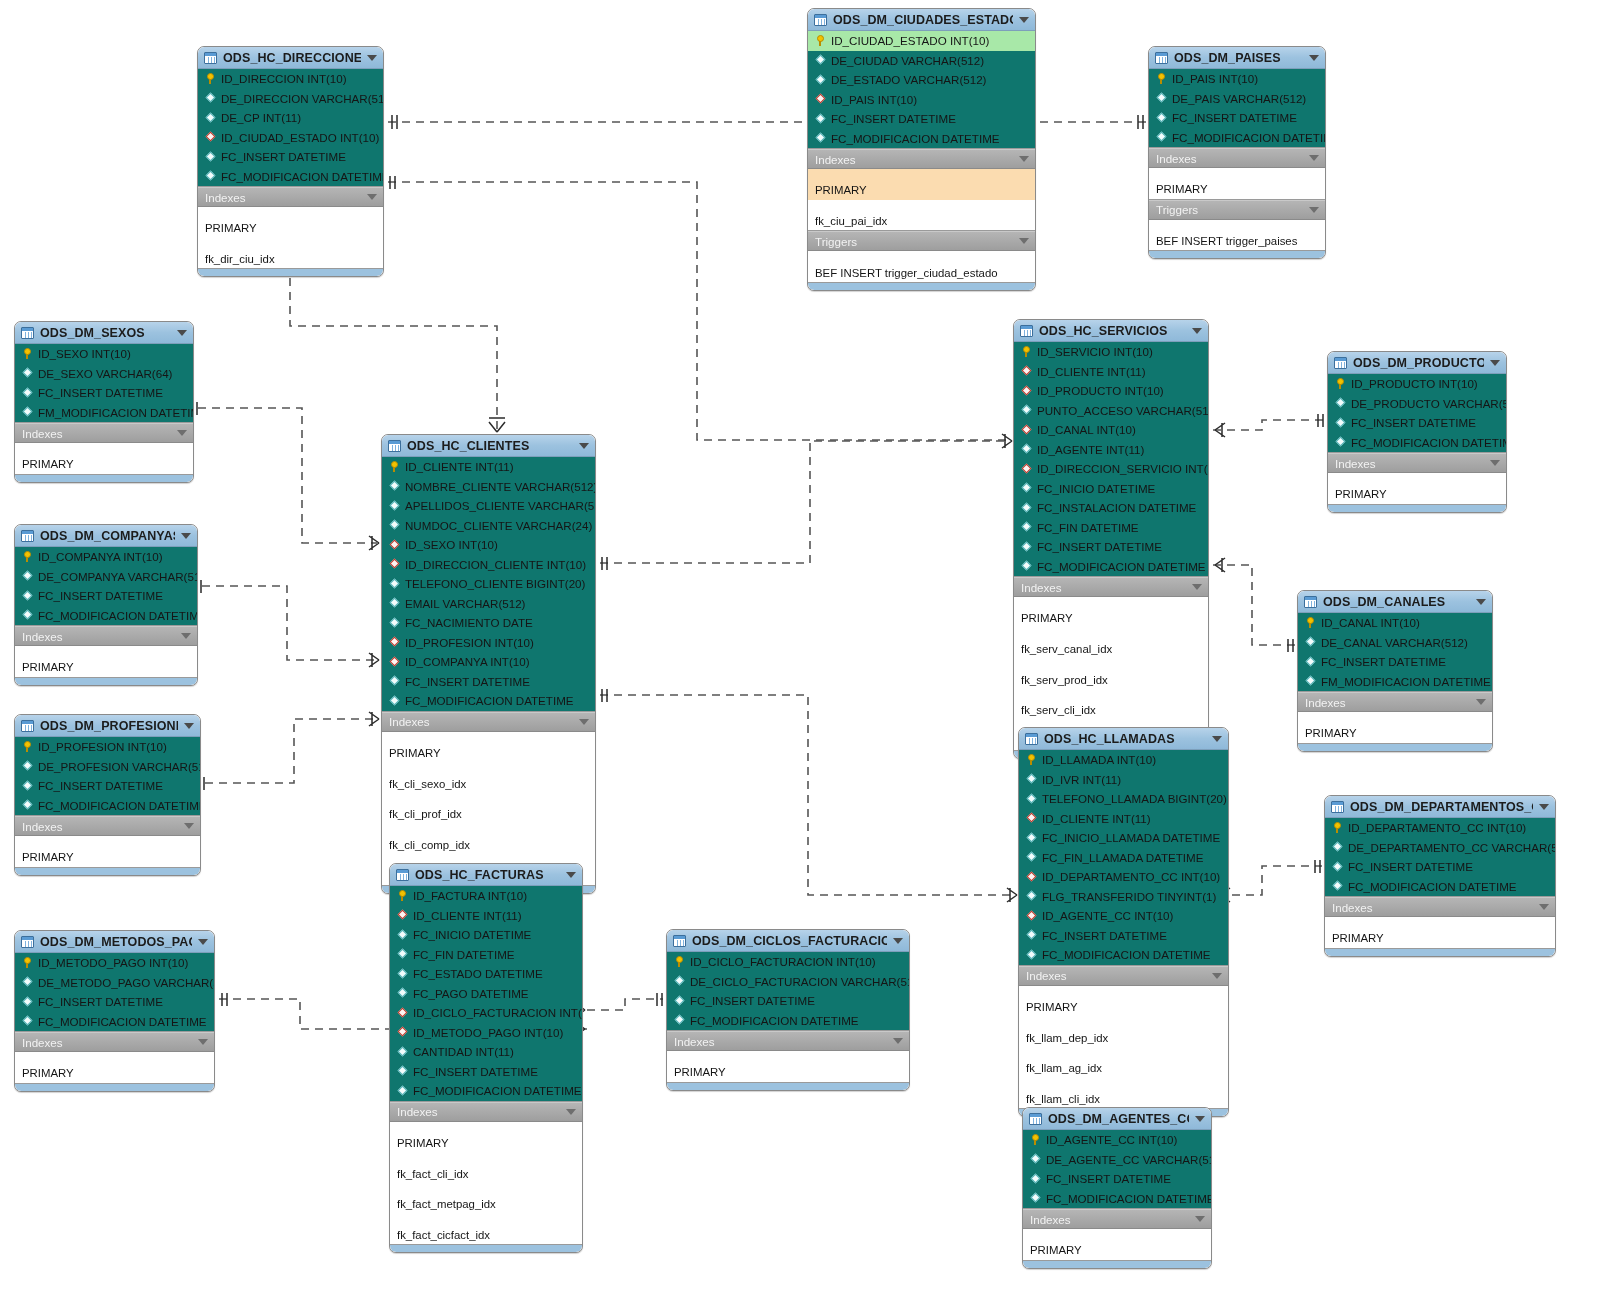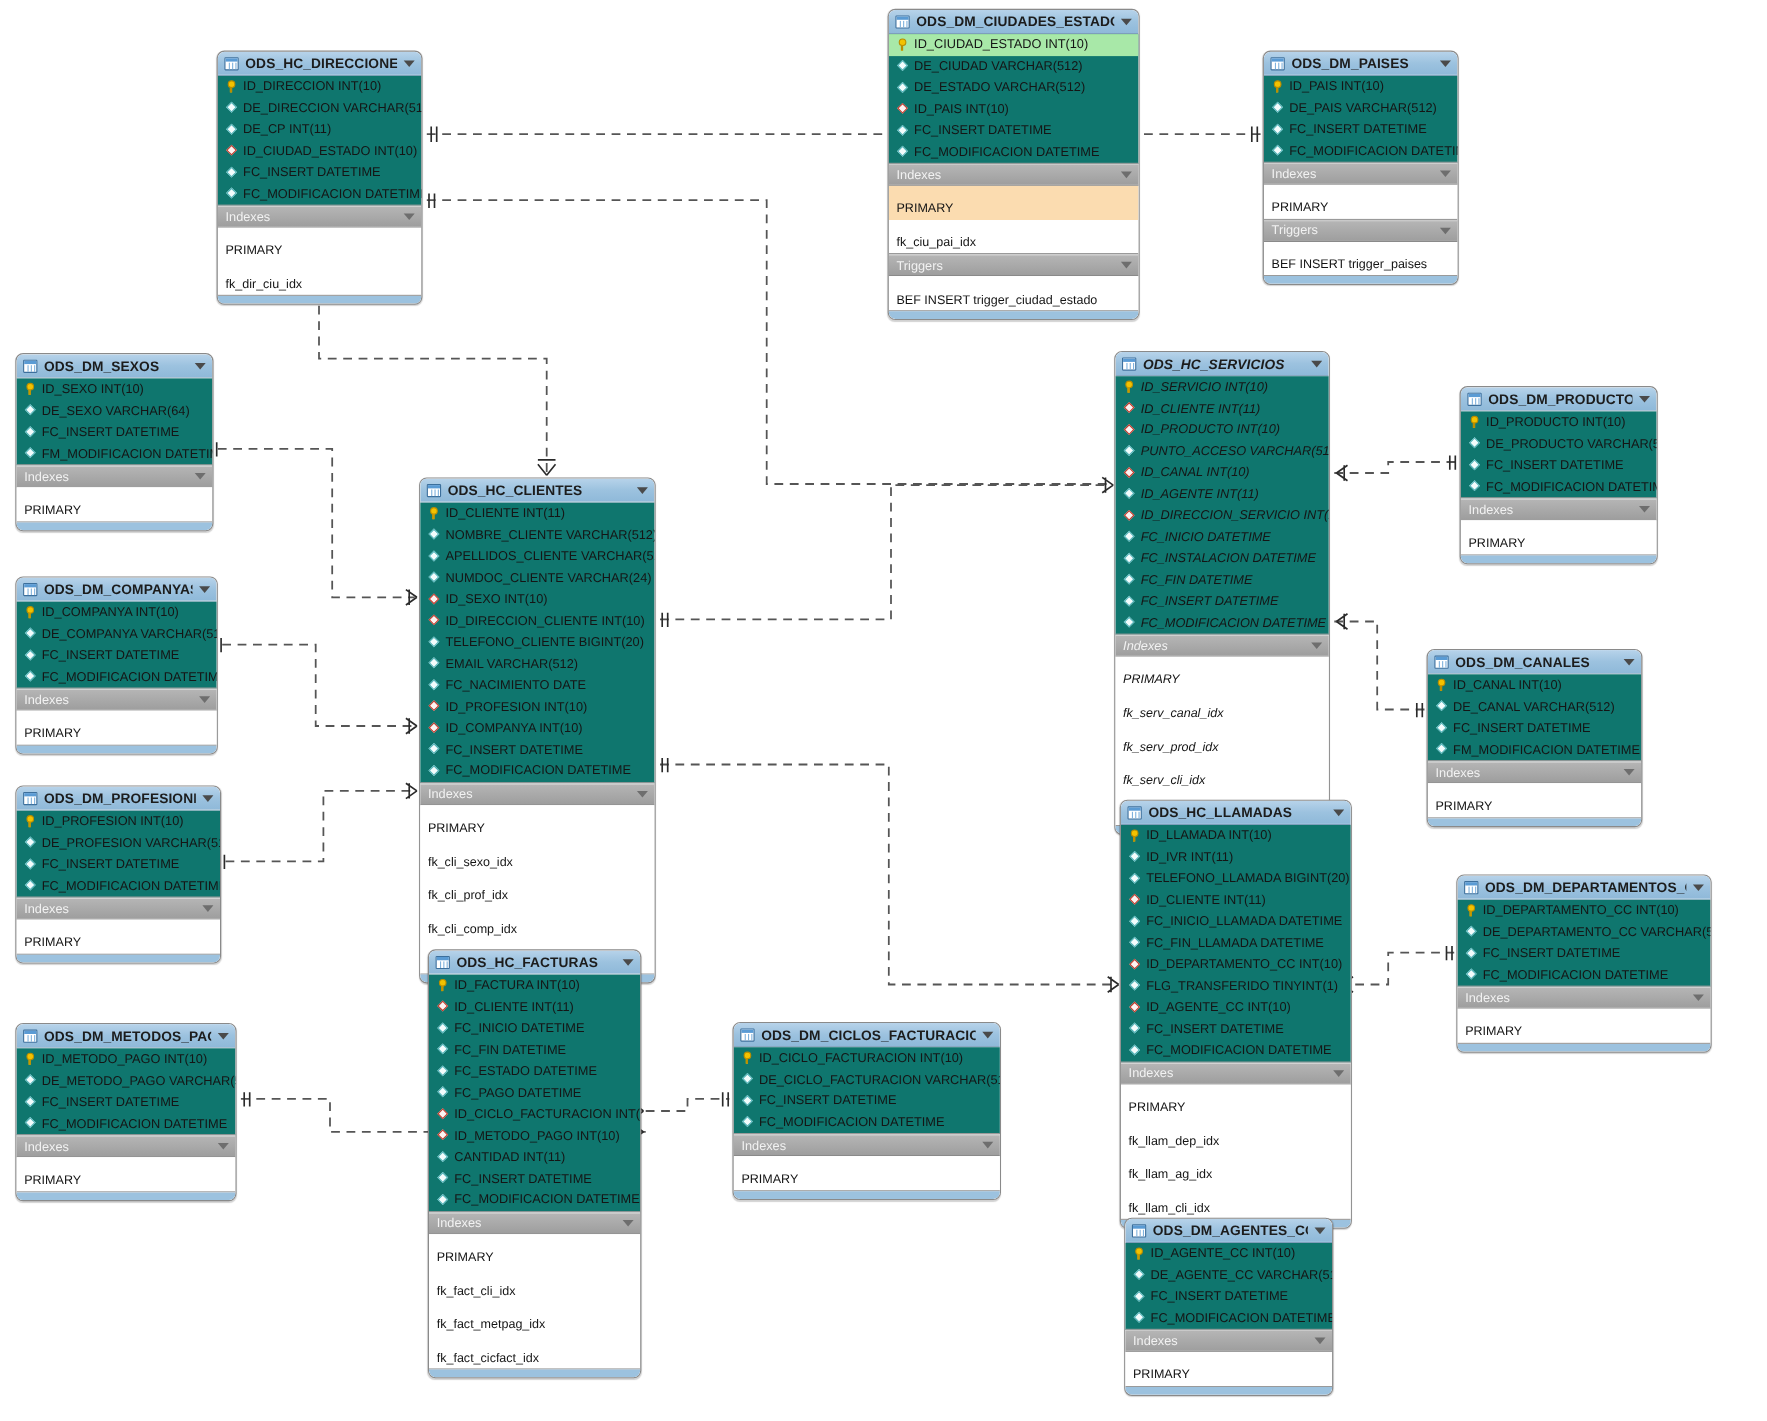--- a/index.html
+++ b/index.html
@@ -703,21 +703,21 @@
         </div>
         <div class="sec-header">
           <span class="lbl">Indexes</span>
           <span class="caret light"></span>
         </div>
         <div class="sec-body">
           <div class="idx-row">PRIMARY</div>
         </div>
         <div class="footer-bar"></div>
       </div>
-      <div class="table-box" style="left: 1013px; top: 319px; width: 196px; font-style: italic;">
+      <div class="table-box" style="left: 1013px; top: 319px; width: 196px;">
         <div class="tbl-header">
           <span class="tbl-icon"></span>
           <span class="tbl-title">ODS_HC_SERVICIOS</span>
           <span class="caret"></span>
         </div>
         <div class="cols">
           <div class="col-row">
             <span class="ic key"></span>
             <span>ID_SERVICIO INT(10)</span>
           </div>

